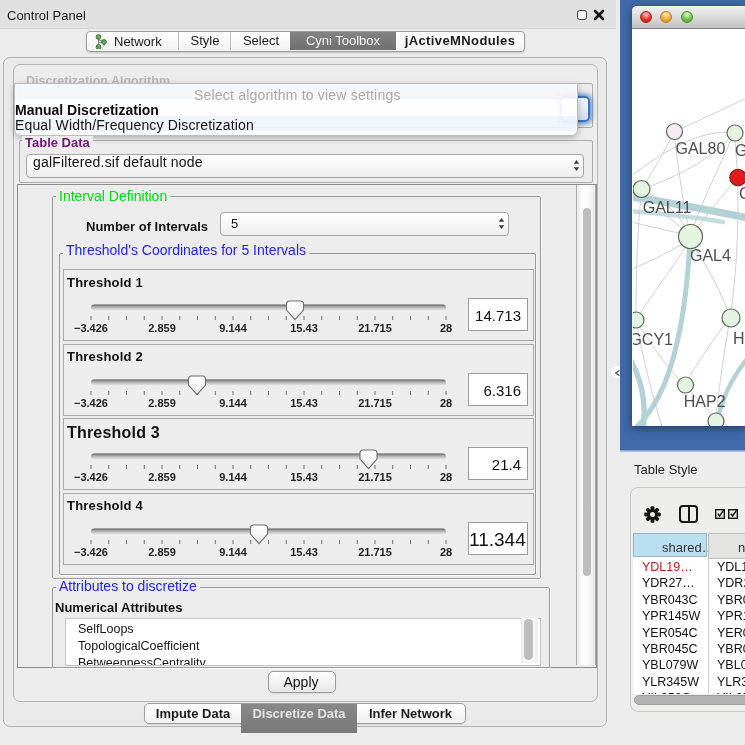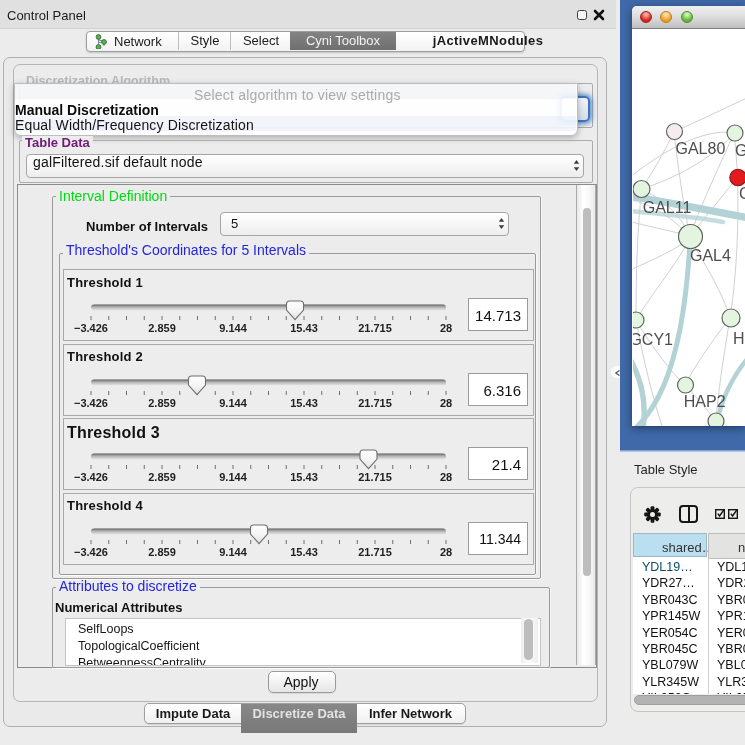--- a/index.html
+++ b/index.html
@@ -26,21 +26,21 @@
 <div class="abs" style="left:114px;top:32px;width:64px;height:19px;font-size:13px;line-height:19px;color:#1a1a1a;">Network</div>
 <svg class="abs" style="left:95px;top:34px;" width="13" height="15" viewBox="0 0 13 15">
   <path d="M3.5 3 V12 M3.5 8.5 H9 V12 M3.5 5 C3.5 8 9 5 9 8.5" stroke="#7b8b9b" stroke-width="1.1" fill="none"></path>
   <circle cx="3.5" cy="3" r="2.4" fill="#5fae5f" stroke="#2e6e2e" stroke-width="0.9"></circle>
   <circle cx="9" cy="8" r="2.4" fill="#5fae5f" stroke="#2e6e2e" stroke-width="0.9"></circle>
   <circle cx="3.5" cy="13" r="2.4" fill="#5fae5f" stroke="#2e6e2e" stroke-width="0.9"></circle>
 </svg>
 <div class="abs" style="left:178px;top:32px;width:52px;height:18px;border-left:1px solid #BDBDBD;font-size:13px;line-height:18px;text-align:center;color:#1a1a1a;">Style</div>
 <div class="abs" style="left:230px;top:32px;width:60px;height:18px;border-left:1px solid #BDBDBD;font-size:13px;line-height:18px;text-align:center;color:#1a1a1a;">Select</div>
 <div class="abs" style="left:290px;top:32px;width:106px;height:18px;background:linear-gradient(#838383,#6f6f6f);font-size:13px;line-height:18px;text-align:center;color:#f2f2f2;">Cyni Toolbox</div>
-<div class="abs" style="left:396px;top:32px;width:128px;height:18px;font-size:13px;font-weight:bold;letter-spacing:0.4px;line-height:18px;text-align:center;color:#1a1a1a;padding-left:28px;">jActiveMNodules</div>
+<div class="abs" style="left:396px;top:32px;width:128px;height:18px;font-size:13px;font-weight:bold;letter-spacing:0.4px;line-height:18px;text-align:center;color:#1a1a1a;">jActiveMNodules</div>
 
 <div class="abs" style="left:19px;top:83px;width:572px;height:43px;border:1px solid #ABABAB;border-radius:2px;"></div>
 <div class="grouptitle" style="left:23px;top:75px;background:transparent;color:#B9B9B9;font-weight:bold;font-size:12.5px;">Discretization Algorithm</div>
 
 <div class="abs" style="left:560px;top:96px;width:26px;height:22px;border-radius:5px;border:2px solid #3E74BE;background:linear-gradient(#F2F6FA,#D5DCE4);box-shadow:0 0 4px 2px rgba(64,120,200,0.8);"></div>
 
 <div class="abs" style="left:14px;top:83px;width:562px;height:51px;background:rgba(255,255,255,0.93);border:1px solid #BDBDBD;border-radius:0 0 7px 7px;box-shadow:0 2px 6px rgba(0,0,0,0.28);"></div>
 <div class="abs" style="left:15px;top:84px;width:561px;height:15px;background:rgba(186,196,210,0.14);"></div>
 <div class="abs" style="left:15px;top:116px;width:561px;height:15px;background:rgba(130,170,225,0.10);"></div>
 <div class="abs" style="left:194px;top:87px;font-size:14px;color:#ABABAB;letter-spacing:0.2px;">Select algorithm to view settings</div>
@@ -218,21 +218,21 @@
     <line x1="365.25" y1="47" x2="365.25" y2="51" stroke="#6E6E6E" stroke-width="1"></line>
     <line x1="383.00" y1="47" x2="383.00" y2="51" stroke="#6E6E6E" stroke-width="1"></line>
     <text x="28" y="63" font-size="11" font-weight="bold" fill="#222" text-anchor="middle" font-family="Liberation Sans, sans-serif">−3.426</text>
     <text x="99" y="63" font-size="11" font-weight="bold" fill="#222" text-anchor="middle" font-family="Liberation Sans, sans-serif">2.859</text>
     <text x="170" y="63" font-size="11" font-weight="bold" fill="#222" text-anchor="middle" font-family="Liberation Sans, sans-serif">9.144</text>
     <text x="241" y="63" font-size="11" font-weight="bold" fill="#222" text-anchor="middle" font-family="Liberation Sans, sans-serif">15.43</text>
     <text x="312" y="63" font-size="11" font-weight="bold" fill="#222" text-anchor="middle" font-family="Liberation Sans, sans-serif">21.715</text>
     <text x="383" y="63" font-size="11" font-weight="bold" fill="#222" text-anchor="middle" font-family="Liberation Sans, sans-serif">28</text>
     <path d="M 187.50 41 L 187.50 35 Q 187.50 32 190.50 32 L 201.50 32 Q 204.50 32 204.50 35 L 204.50 41 L 196.00 50.6 Z" fill="url(#thumbg)" stroke="#6F6F6F" stroke-width="1.1"></path>
   </svg>
-<div class="abs" style="left:468px;top:521.8px;width:52px;height:31px;background:#FFFFFF;border:1px solid #9B9B9B;font-size:14px;line-height:33px;text-align:right;color:#111;padding-right:6px;">11.344</div>
+<div class="abs" style="left:468px;top:521.8px;width:52px;height:31px;background:#FFFFFF;border:1px solid #9B9B9B;font-size:19px;line-height:33px;text-align:right;color:#111;padding-right:6px;">11.344</div>
 
 <div class="abs" style="left:52px;top:587px;width:496px;height:79px;border:1px solid #9A9A9A;border-radius:2px;box-shadow:0 1px 0 rgba(255,255,255,0.85),1px 0 0 rgba(255,255,255,0.5);"></div>
 <div class="grouptitle" style="left:56px;top:580px;background:#ECECEC;color:#2424DD;font-size:14px;">Attributes to discretize</div>
 <div class="abs" style="left:55px;top:600px;font-size:13px;font-weight:bold;color:#111;">Numerical Attributes</div>
 <div class="abs" style="left:65px;top:618px;width:474px;height:46px;background:#FFFFFF;border:1px solid #C4C4C4;overflow:hidden;">
   <div style="position:absolute;left:12px;top:3px;font-size:12.5px;color:#161616;">SelfLoops</div>
   <div style="position:absolute;left:12px;top:20px;font-size:12.5px;color:#161616;">TopologicalCoefficient</div>
   <div style="position:absolute;left:12px;top:37px;font-size:12.5px;color:#161616;">BetweennessCentrality</div>
 </div>
 <div class="abs" style="left:521px;top:618px;width:17px;height:45px;background:linear-gradient(90deg,#EDEDED,#FCFCFC 40%,#EFEFEF);"></div>
@@ -334,21 +334,21 @@
 <svg class="abs" style="left:715px;top:509px;" width="24" height="10" viewBox="0 0 24 10">
   <rect x="0.7" y="0.7" width="8.6" height="8.6" fill="none" stroke="#161616" stroke-width="1.4"></rect>
   <path d="M2.8 4.6 L4.6 7 L9 0.6" fill="none" stroke="#161616" stroke-width="1.5"></path>
   <rect x="13.7" y="0.7" width="8.6" height="8.6" fill="none" stroke="#161616" stroke-width="1.4"></rect>
   <path d="M15.8 4.6 L17.6 7 L22 0.6" fill="none" stroke="#161616" stroke-width="1.5"></path>
 </svg>
 
 <div class="abs" style="left:633px;top:533px;width:112px;height:161px;background:#FFFFFF;overflow:hidden;">
   <div style="position:absolute;left:0;top:0;width:74px;height:24px;background:#B9DFF0;border:1px solid #9DB6C2;font-size:13px;line-height:28px;color:#333;box-sizing:border-box;padding-left:28px;">shared…</div>
   <div style="position:absolute;left:75px;top:0;width:140px;height:24px;background:#E3E3E1;border:1px solid #BDBDBD;font-size:13px;line-height:28px;color:#333;padding-left:29px;">na…</div>
-    <div style="position:absolute;left:9px;top:27.0px;font-size:12.5px;color:#0c4a6e;">YDL19…</div>
+    <div style="position:absolute;left:9px;top:27.0px;font-size:12.5px;color:#b91c1c;">YDL19…</div>
   <div style="position:absolute;left:84px;top:27.0px;font-size:12.5px;color:#111;">YDL194W</div>
   <div style="position:absolute;left:9px;top:43.4px;font-size:12.5px;color:#111;">YDR27…</div>
   <div style="position:absolute;left:84px;top:43.4px;font-size:12.5px;color:#111;">YDR277C</div>
   <div style="position:absolute;left:9px;top:59.8px;font-size:12.5px;color:#111;">YBR043C</div>
   <div style="position:absolute;left:84px;top:59.8px;font-size:12.5px;color:#111;">YBR043C</div>
   <div style="position:absolute;left:9px;top:76.19999999999999px;font-size:12.5px;color:#111;">YPR145W</div>
   <div style="position:absolute;left:84px;top:76.19999999999999px;font-size:12.5px;color:#111;">YPR145W</div>
   <div style="position:absolute;left:9px;top:92.6px;font-size:12.5px;color:#111;">YER054C</div>
   <div style="position:absolute;left:84px;top:92.6px;font-size:12.5px;color:#111;">YER054C</div>
   <div style="position:absolute;left:9px;top:109.0px;font-size:12.5px;color:#111;">YBR045C</div>

